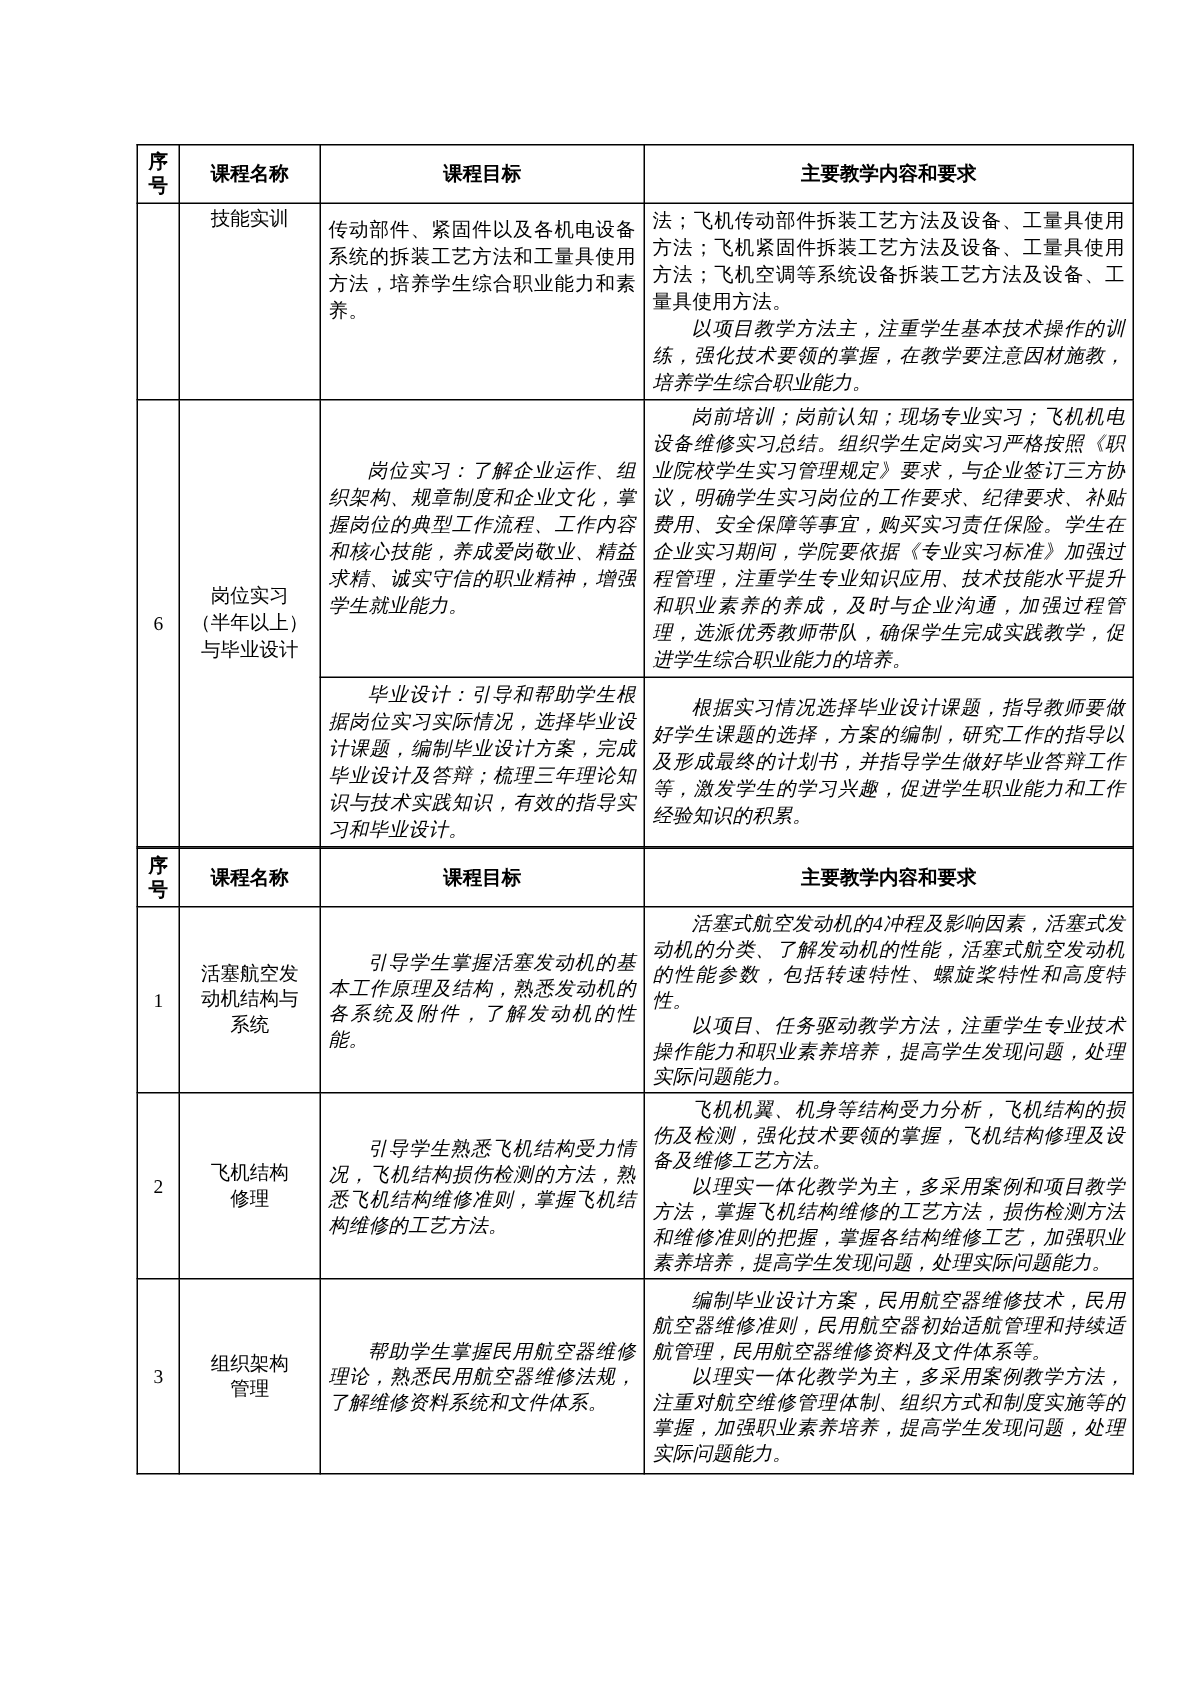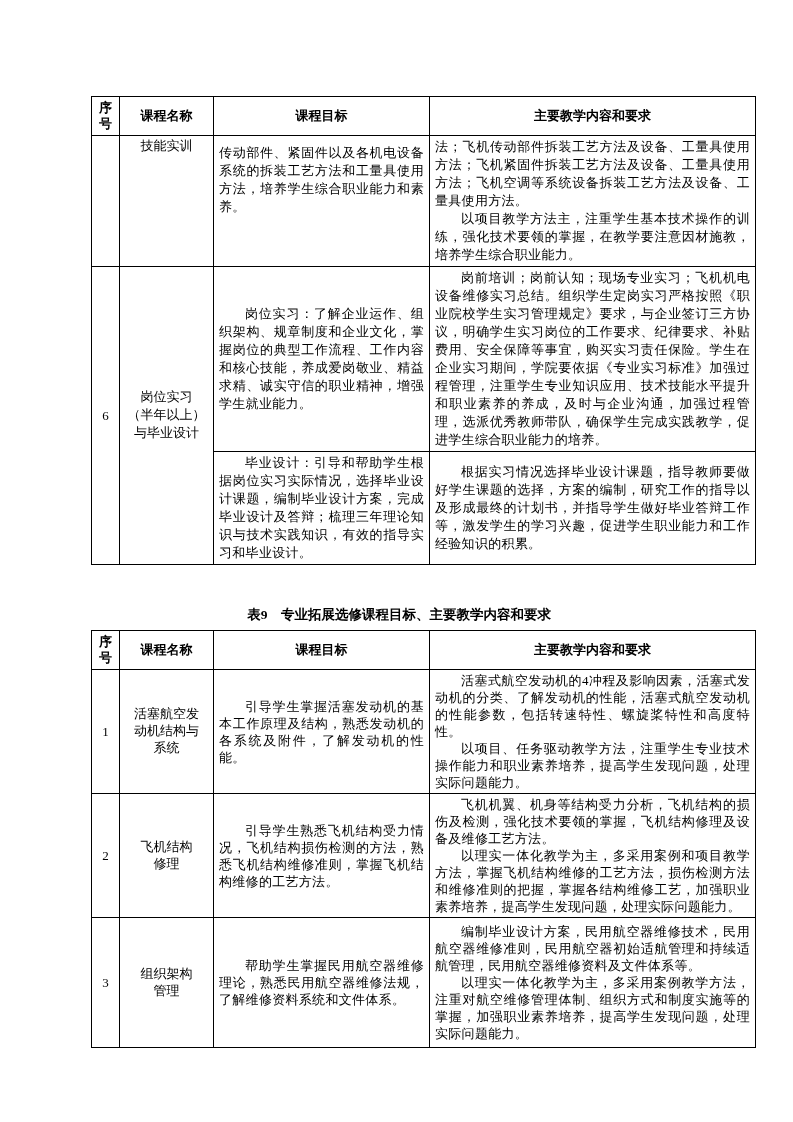--- a/index.html
+++ b/index.html
@@ -16,21 +16,21 @@
   th{font-weight:bold;text-align:center;padding:2px 1px;line-height:16px;height:34px;}
   td{padding:2px 5px;}
   td.seq{text-align:center;padding:2px 1px;font-family:"Liberation Serif","DejaVu Serif",serif;}
   td.name{text-align:center;white-space:pre-line;line-height:19px;padding:2px 2px;font-family:Liberation Mono, monospace;}
   td.goal,td.content{text-align:justify;word-break:break-all;letter-spacing:0.3px;}
   .t1 td{line-height:18px;}
   .t2 td{line-height:17px;}
   .va-t{vertical-align:top;}
   .pt{padding-top:8px;}
   td p{margin:0;}
-  td p.ti{text-indent:2em;}
+  td p.ti{text-indent:2em;font-style:italic;}
   .caption{width:664px;margin:40px 0 5px 67px;text-align:center;
            font-weight:bold;font-size:13.5px;line-height:20px;}
   .h-t1-skill{height:129px;}
   .h-t1-sub1{height:181px;}
   .h-t1-sub2{height:112px;}
   .h-t2-r1{height:100px;}
   .h-t2-r2{height:113px;}
   .h-t2-r3{height:130px;}
 </style>
 </head>
@@ -79,21 +79,20 @@
       <td class="goal">
         <p class="ti">毕业设计：引导和帮助学生根据岗位实习实际情况，选择毕业设计课题，编制毕业设计方案，完成毕业设计及答辩；梳理三年理论知识与技术实践知识，有效的指导实习和毕业设计。</p>
       </td>
       <td class="content">
         <p class="ti">根据实习情况选择毕业设计课题，指导教师要做好学生课题的选择，方案的编制，研究工作的指导以及形成最终的计划书，并指导学生做好毕业答辩工作等，激发学生的学习兴趣，促进学生职业能力和工作经验知识的积累。</p>
       </td>
     </tr>
   </tbody>
     </table>
 
-  <div class="caption">表9　专业拓展选修课程目标、主要教学内容和要求</div>
 
   <table class="doc t2">
     <colgroup>
       <col class="c-seq">
         <col class="c-name">
         <col class="c-goal">
         <col class="c-content">
     </colgroup>
     <tbody>
         <tr>

